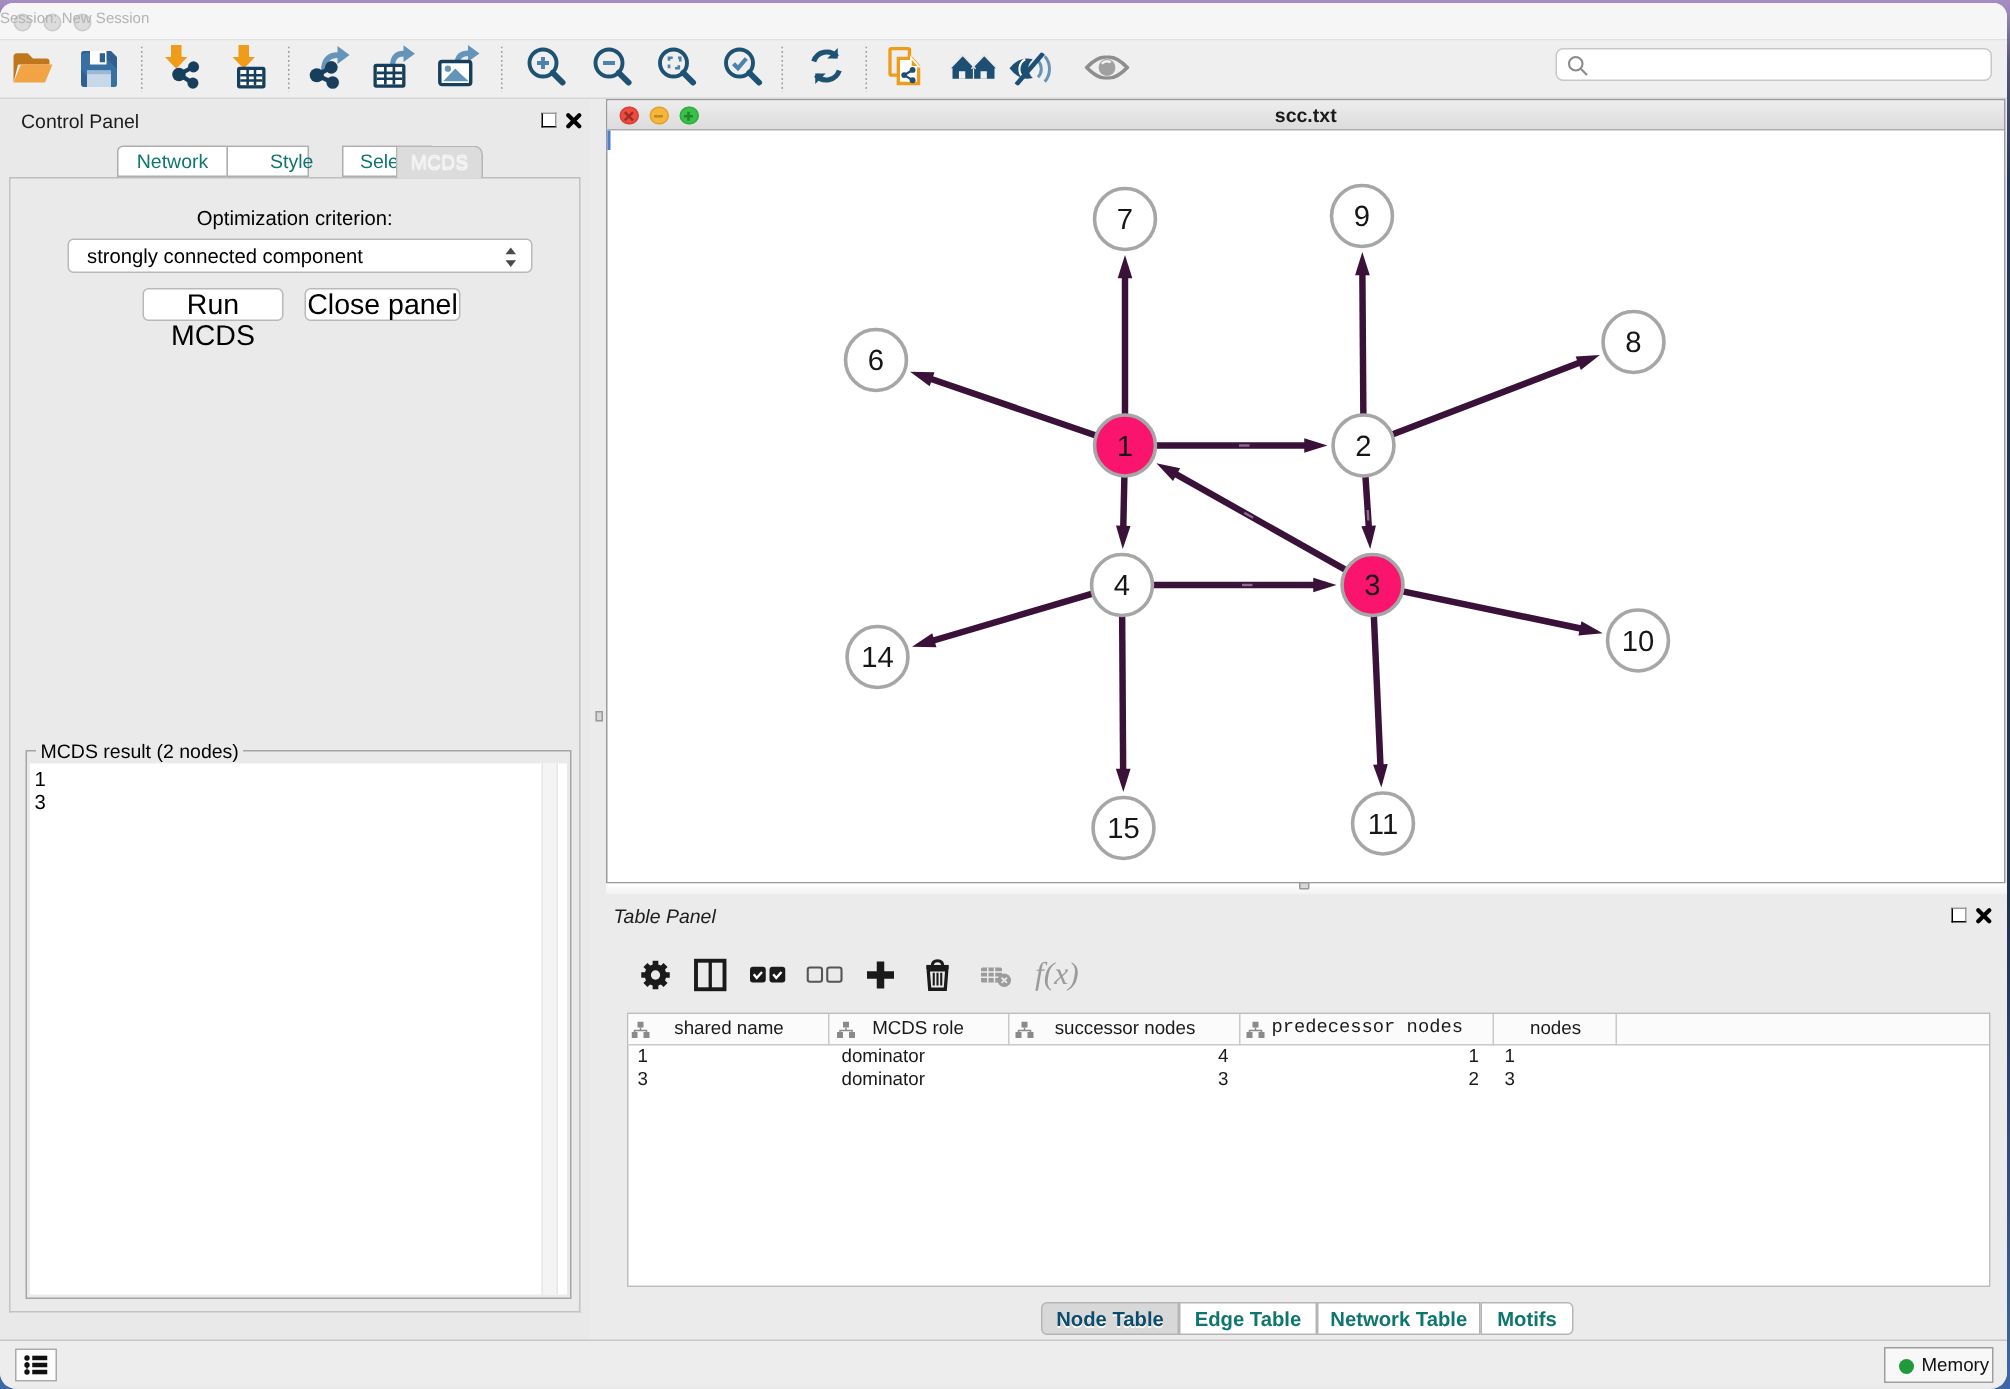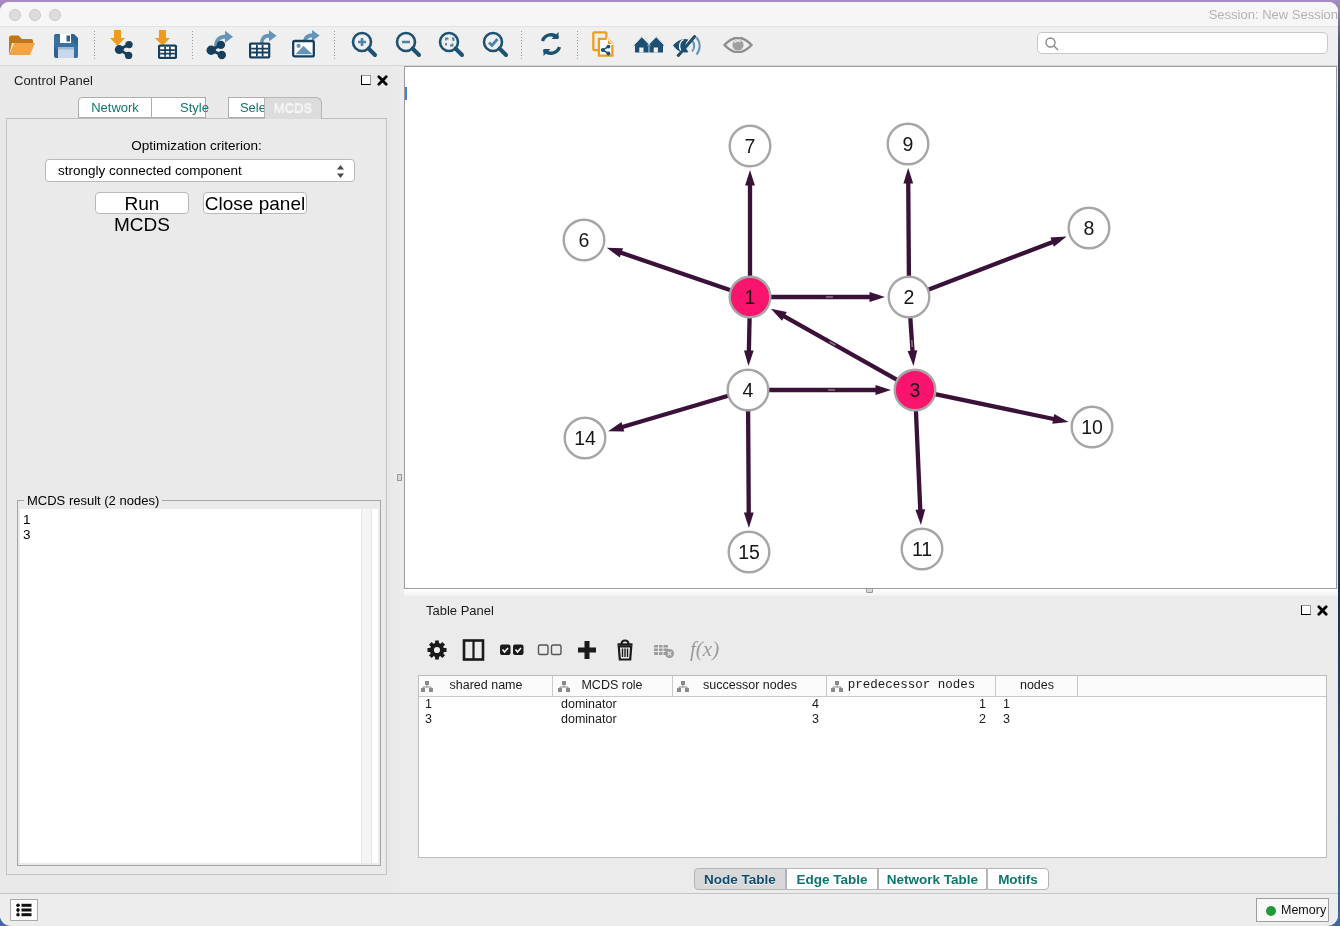--- a/index.html
+++ b/index.html
@@ -3,21 +3,21 @@
 <meta charset="utf-8">
 <style>
 * { margin:0; padding:0; box-sizing:border-box; }
 html,body { width:1340px; height:926px; overflow:hidden; }
 body { font-family:"Liberation Sans", sans-serif;
   background:linear-gradient(180deg,#a78cc2 0px,#9a86bb 8px,#55577e 40px,#23355c 120px,#1e3055 600px,#3a63a3 900px,#3f68a8 926px); }
 .win { position:absolute; left:0; top:2px; width:1338px; height:924px; background:#ebebeb;
   border-radius:9px 9px 11px 11px; overflow:hidden; }
 .titlebar { position:absolute; left:0; top:0; width:100%; height:25px; background:#f6f6f6; border-bottom:1px solid #e2e2e2;}
 .tl { position:absolute; top:7px; width:12px; height:12px; border-radius:50%; background:#dcdcdc; border:1px solid #c9c9c9; }
-.title { position:absolute; top:5px; width:100%; text-align:right; font-size:13px; color:#b3b3b3; }
+.title { position:absolute; top:5px; width:100%; text-align:left; font-size:10px; color:#b3b3b3; }
 .toolbar { position:absolute; left:0; top:25px; width:100%; height:39px; background:#efefef; border-bottom:1px solid #d6d6d6; }
 .ti { position:absolute; top:5px; }
 .tsep { position:absolute; top:4px; height:30px; width:1px;
   background-image:linear-gradient(#9a9a9a 33%, rgba(0,0,0,0) 0%); background-size:1px 3px; }
 .search { position:absolute; left:1037px; top:5px; width:291px; height:22px; background:#fff; border:1px solid #c8c8c8; border-radius:5px; }
 .cp { position:absolute; left:0; top:64px; width:393px; height:829px; background:#e9e9e9; }
 .phead { font-size:13px; color:#1c1c1c; }
 .fbtn { position:absolute; width:10px; height:10px; border:1.6px solid #000; border-top-color:#9a9a9a; border-right-color:#9a9a9a; background:#fff; }
 .xbtn { position:absolute; width:11px; height:11px; }
 .tab { position:absolute; top:31px; height:21px; background:#fff; border:1px solid #adadad; color:#0f766e;
@@ -223,20 +223,31 @@
         <div class="abs" style="left:3px;top:2.5px;font-size:13.5px;line-height:15.8px;">1<br>3</div>
         <div class="abs" style="right:6px;top:0;bottom:0;width:11px;background:#f4f4f4;border-left:1px solid #e6e6e6;border-right:1px solid #e6e6e6;"></div>
       </div>
     </div>
   </div>
 </div>
 
 <div class="abs" style="left:397px;top:472px;width:5px;height:7px;background:#d8d8d8;border:1px solid #9a9a9a;"></div>
 
 <div class="netwin">
+  <div class="nettb">
+    <div class="light" style="left:8px;background:#ee4b40;border:0.5px solid #d63e33;"></div>
+    <div class="light" style="left:28px;background:#f5b63b;border:0.5px solid #e0a02c;"></div>
+    <div class="light" style="left:48px;background:#3cbf4a;border:0.5px solid #2daa3b;"></div>
+    <svg class="abs" style="left:8px;top:3.5px;" width="53" height="13" viewBox="0 0 53 13">
+      <path d="M3.5 3.7 L9 9.3 M9 3.7 L3.5 9.3" stroke="#9f2c24" stroke-width="1.6"></path>
+      <path d="M23 6.5 h6" stroke="#c08a1e" stroke-width="1.8"></path>
+      <path d="M46 3.5 v6 M43 6.5 h6" stroke="#1e8a2c" stroke-width="1.8"></path>
+    </svg>
+    <div class="abs" style="left:0;top:2px;width:100%;text-align:center;font-size:13px;font-weight:600;color:#1a1a1a;">scc.txt</div>
+  </div>
   <div class="abs" style="left:0;top:20px;width:2px;height:13px;background:#4a7dd6;"></div>
 </div>
 <svg width="934" height="502" style="position:absolute;left:404px;top:84px;" font-family="Liberation Sans, sans-serif">
       <line x1="346.0" y1="190.5" x2="346.0" y2="91.8" stroke="#3a1139" stroke-width="4.3"></line>
       <polygon points="346.0,84.0 350.9,99.5 341.1,99.5" fill="#3a1139"></polygon>
       <line x1="326.6" y1="204.3" x2="210.0" y2="164.3" stroke="#3a1139" stroke-width="4.3"></line>
       <polygon points="202.7,161.8 219.0,162.2 215.8,171.5" fill="#3a1139"></polygon>
       <line x1="366.5" y1="211.0" x2="473.2" y2="211.0" stroke="#3a1139" stroke-width="4.3"></line>
       <polygon points="481.0,211.0 465.5,215.9 465.5,206.1" fill="#3a1139"></polygon>
       <line x1="422.0" y1="211.0" x2="429.0" y2="211.0" stroke="#8a6f8a" stroke-width="1.6"></line>
@@ -286,21 +297,21 @@
       <circle cx="345" cy="466" r="20.3" fill="#ffffff" stroke="#a6a6a6" stroke-width="2.4"></circle>
       <text x="345" y="472.9" font-size="19.5" fill="#161616" text-anchor="middle">15</text>
       <circle cx="518" cy="463" r="20.3" fill="#ffffff" stroke="#a6a6a6" stroke-width="2.4"></circle>
       <text x="518" y="469.9" font-size="19.5" fill="#161616" text-anchor="middle">11</text>
     </svg>
     <div class="abs" style="left:404px;top:587px;width:934px;height:7px;background:linear-gradient(#ffffff,#f2f2f2);"></div>
 
 <div class="abs" style="left:866px;top:586px;width:7px;height:5px;background:#d8d8d8;border:1px solid #9a9a9a;border-radius:1px;"></div>
 
 <div class="tp">
-  <div class="phead abs" style="left:22px;top:5px;">Table Panel</div>
+  <div class="phead abs" style="left:5px;top:5px;font-style:italic;">Table Panel</div>
   <div class="fbtn" style="left:897px;top:7px;"></div>
   <svg class="xbtn" style="left:913px;top:7px;" width="12" height="12" viewBox="0 0 12 12">
     <path d="M2 2 L10 10 M10 2 L2 10" stroke="#000" stroke-width="3" stroke-linecap="round"></path>
   </svg>
 
   <svg class="abs" style="left:22px;top:40px;" width="300" height="24" viewBox="0 0 300 24">
 
     <g fill="#1a1a1a">
       <circle cx="11" cy="12" r="7.2"></circle>
       <g stroke="#1a1a1a" stroke-width="3.8">

